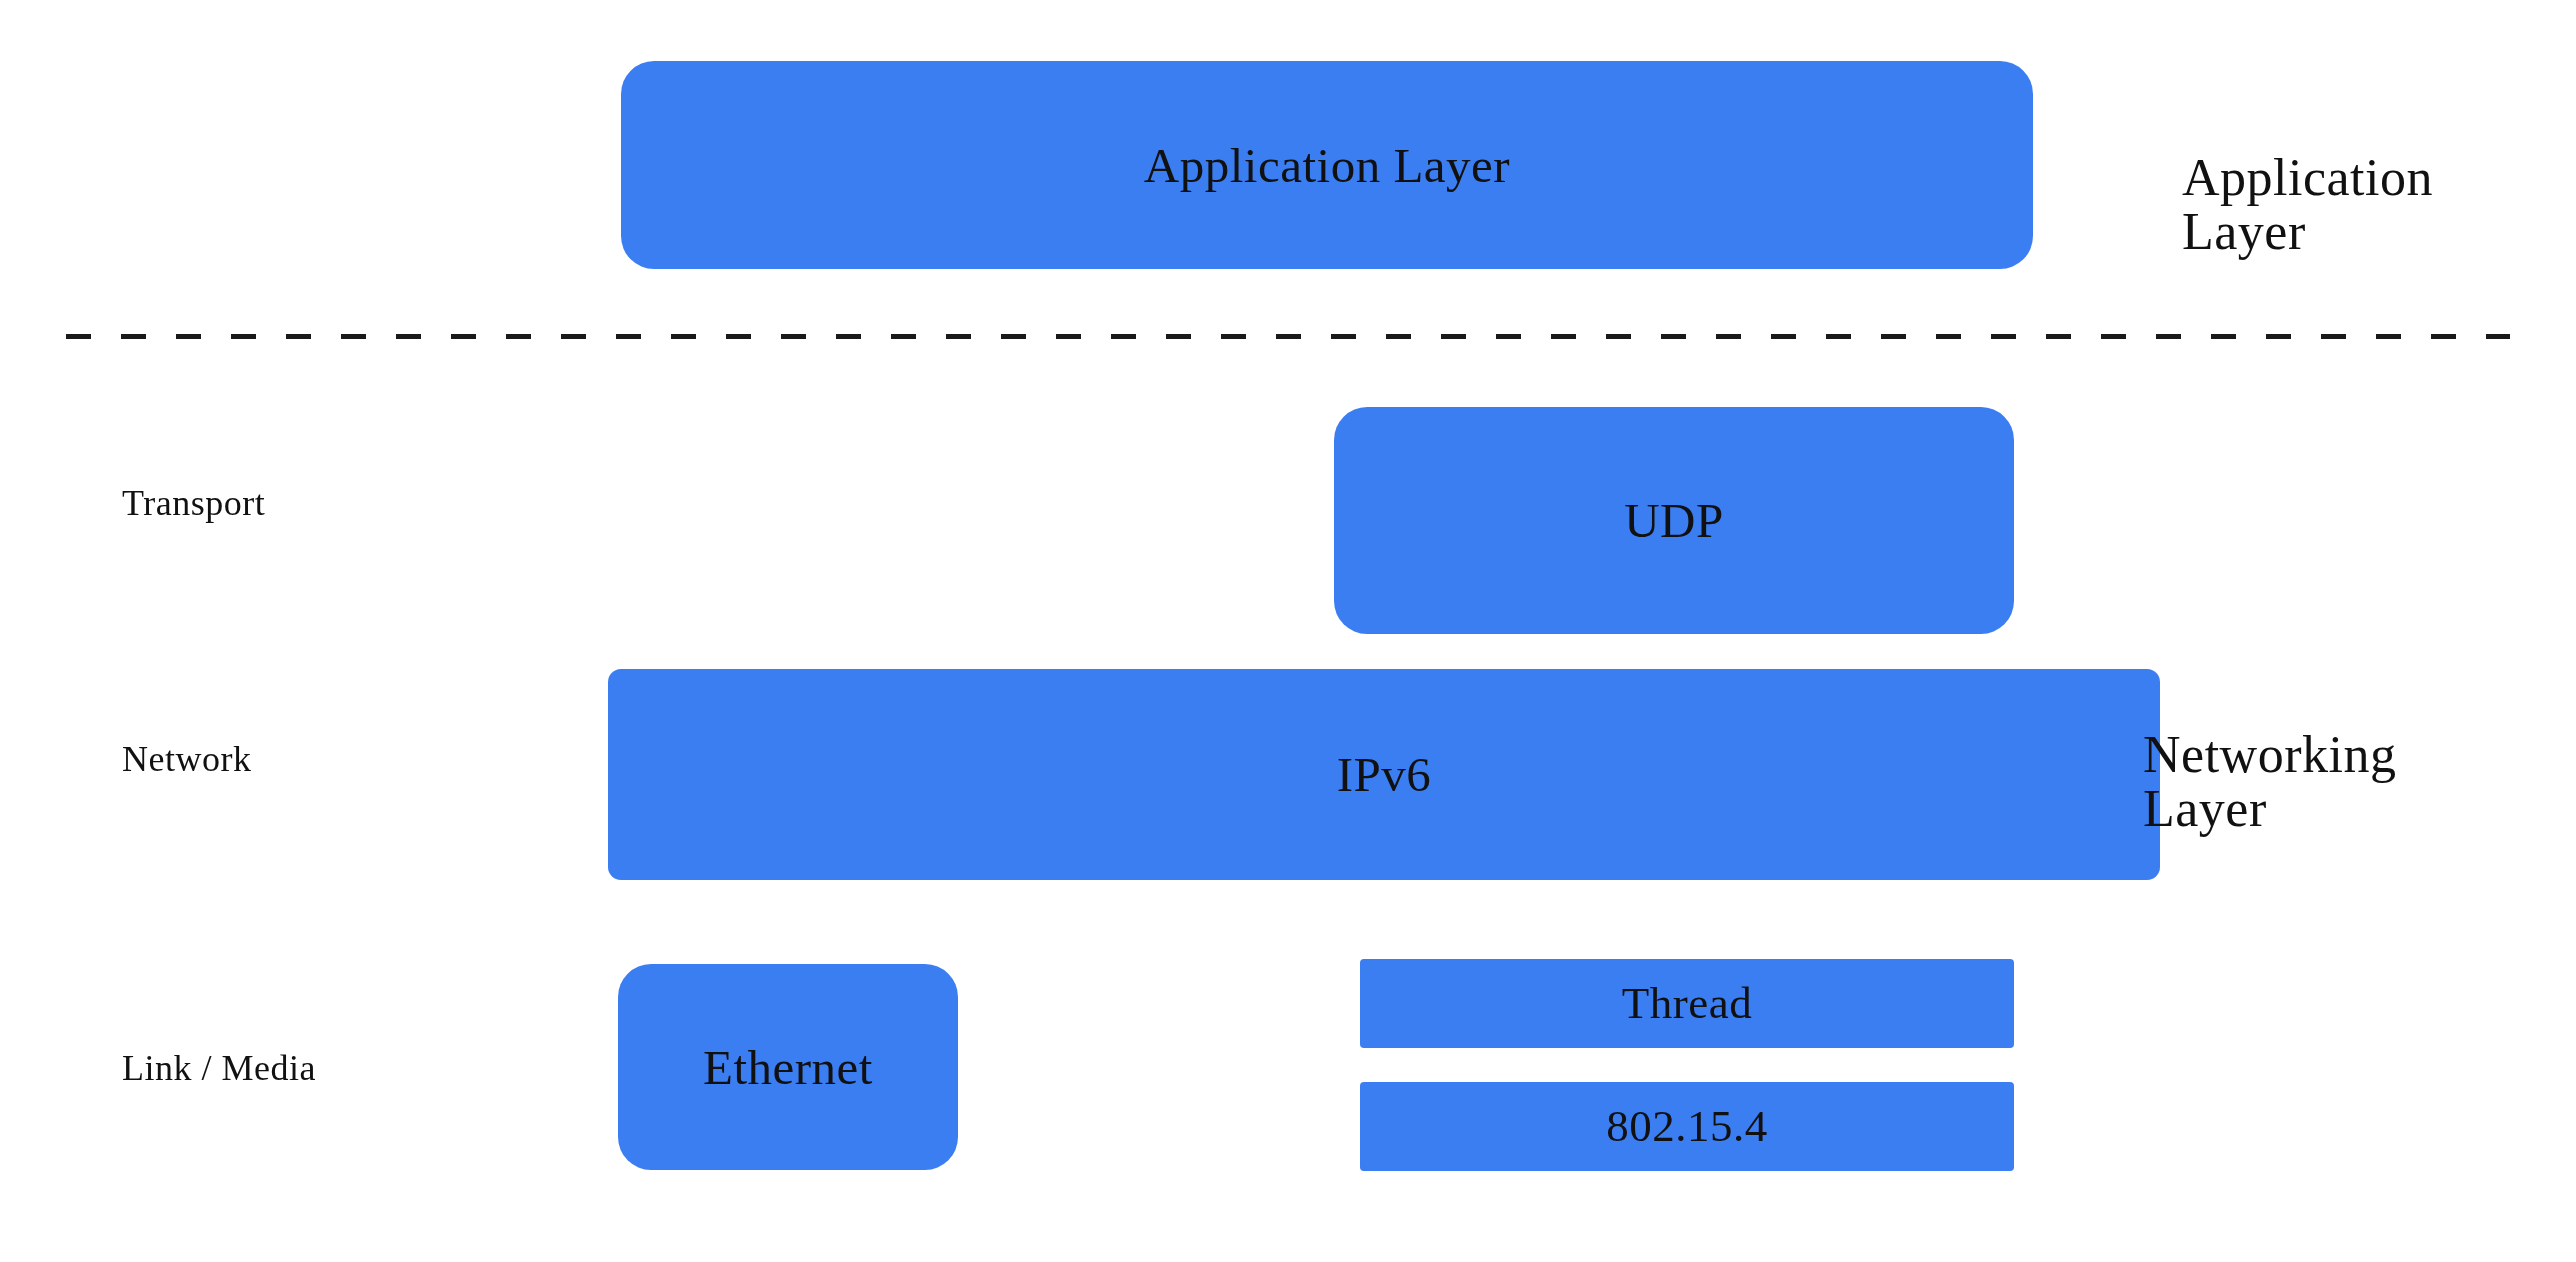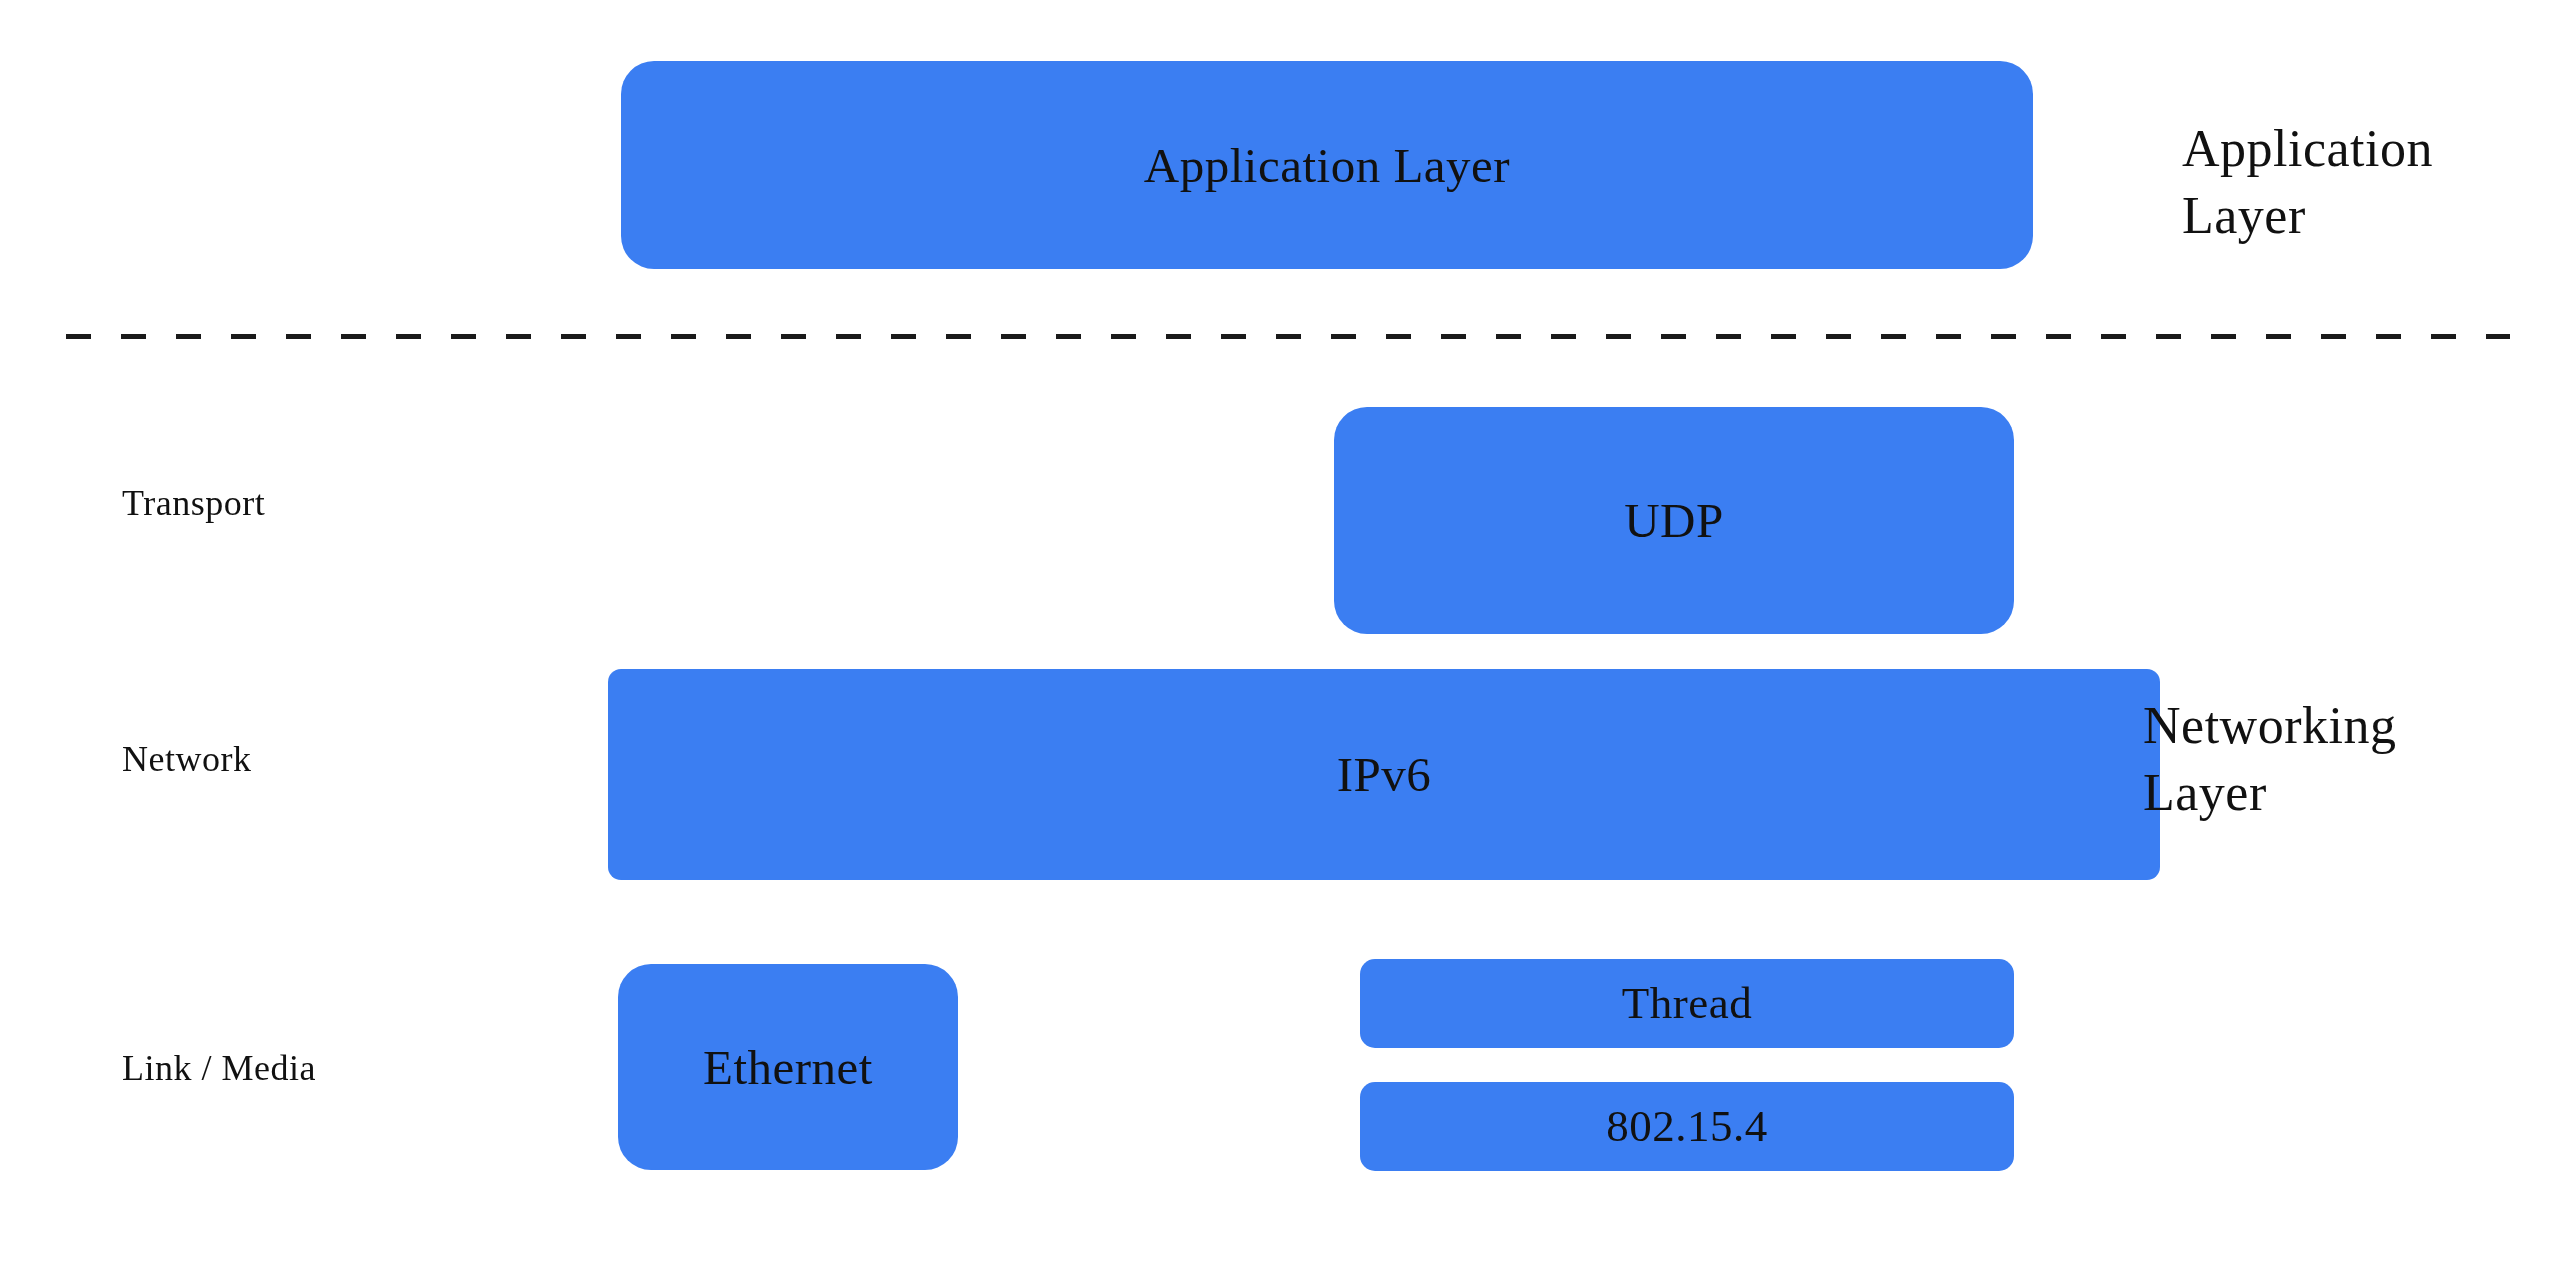--- a/index.html
+++ b/index.html
@@ -22,36 +22,37 @@
     border-radius: 33px;
     display: flex;
     align-items: center;
     justify-content: center;
     font-size: 49px;
     line-height: 1;
     color: var(--ink, #111111);
     letter-spacing: 0.5px;
   }
   .bluebox.small {
-    border-radius: 15px;
+    border-radius: 4px;
     font-size: 45px;
   }
   .row-label {
     position: absolute;
     font-size: 36px;
     line-height: 52px;
     white-space: nowrap;
     letter-spacing: 0.5px;
   }
   .group-label {
     position: absolute;
     font-size: 52px;
-    line-height: 67px;
+    line-height: 54px;
     white-space: pre-line;
     letter-spacing: 0.5px;
+    margin-top: 36px;
   }
   .dashed-line {
     position: absolute;
     left: 66px;
     top: 334px;
     width: 2444px;
     height: 5.2px;
     background: repeating-linear-gradient(
       90deg,
       var(--dash, #1a1a1a) 0px,

